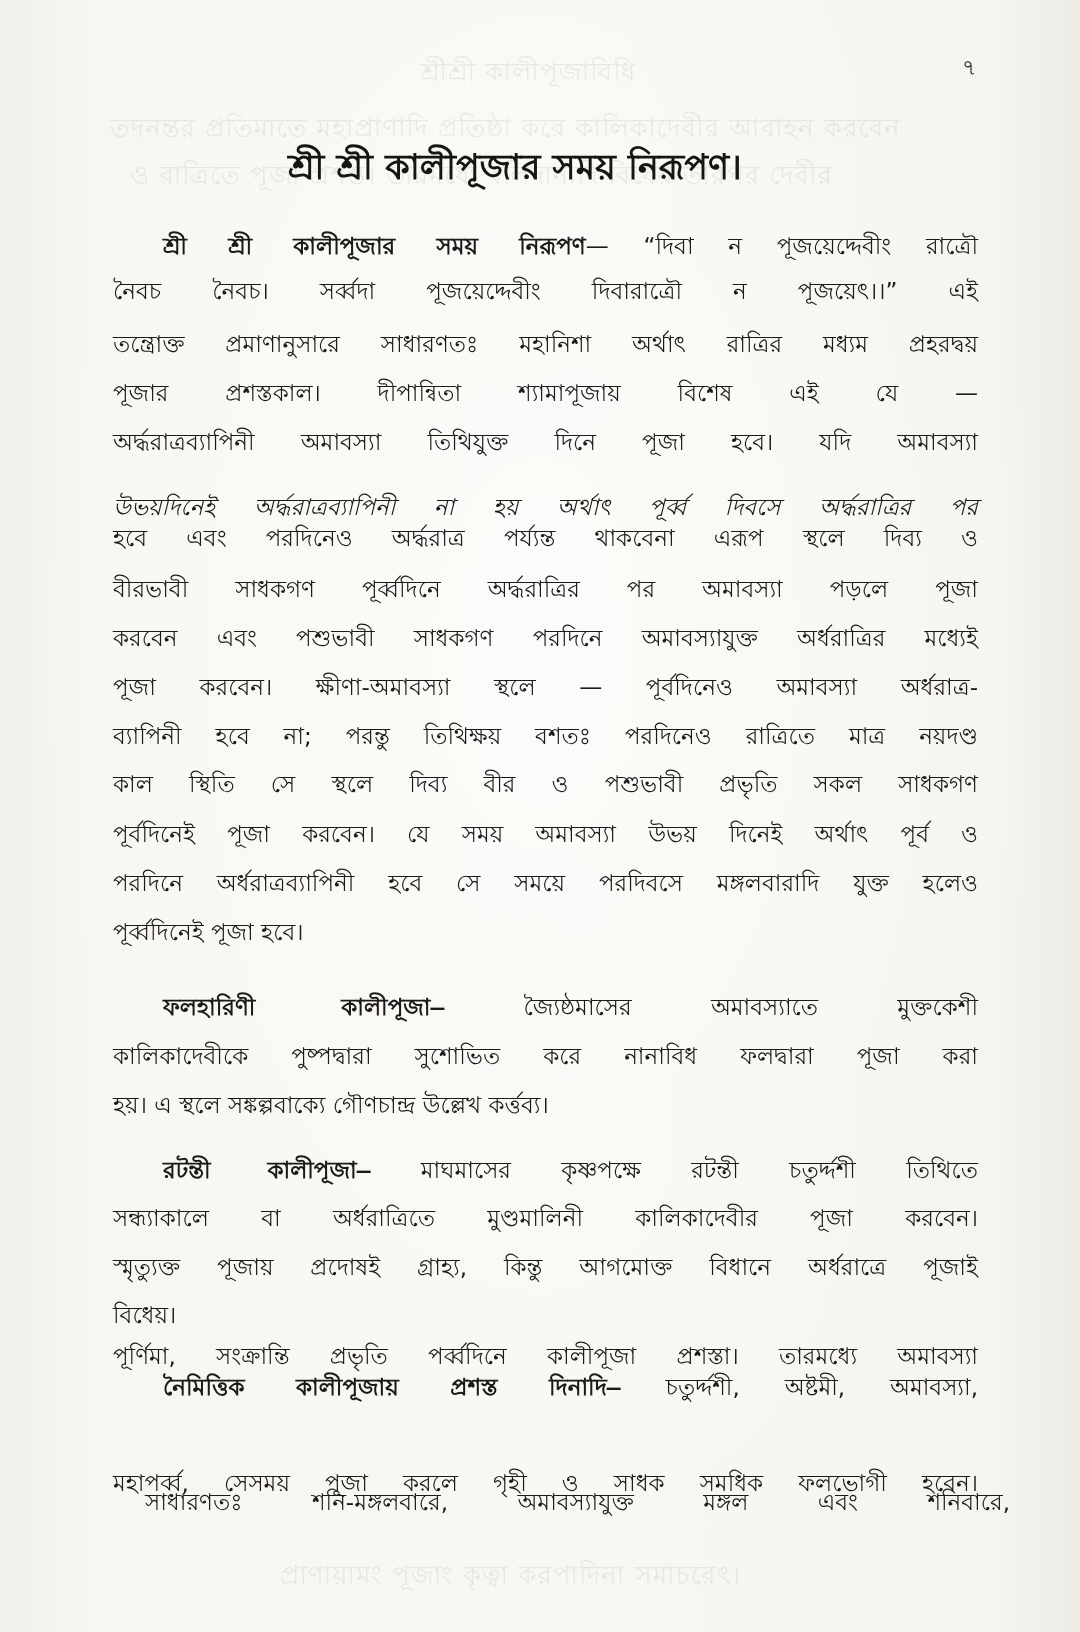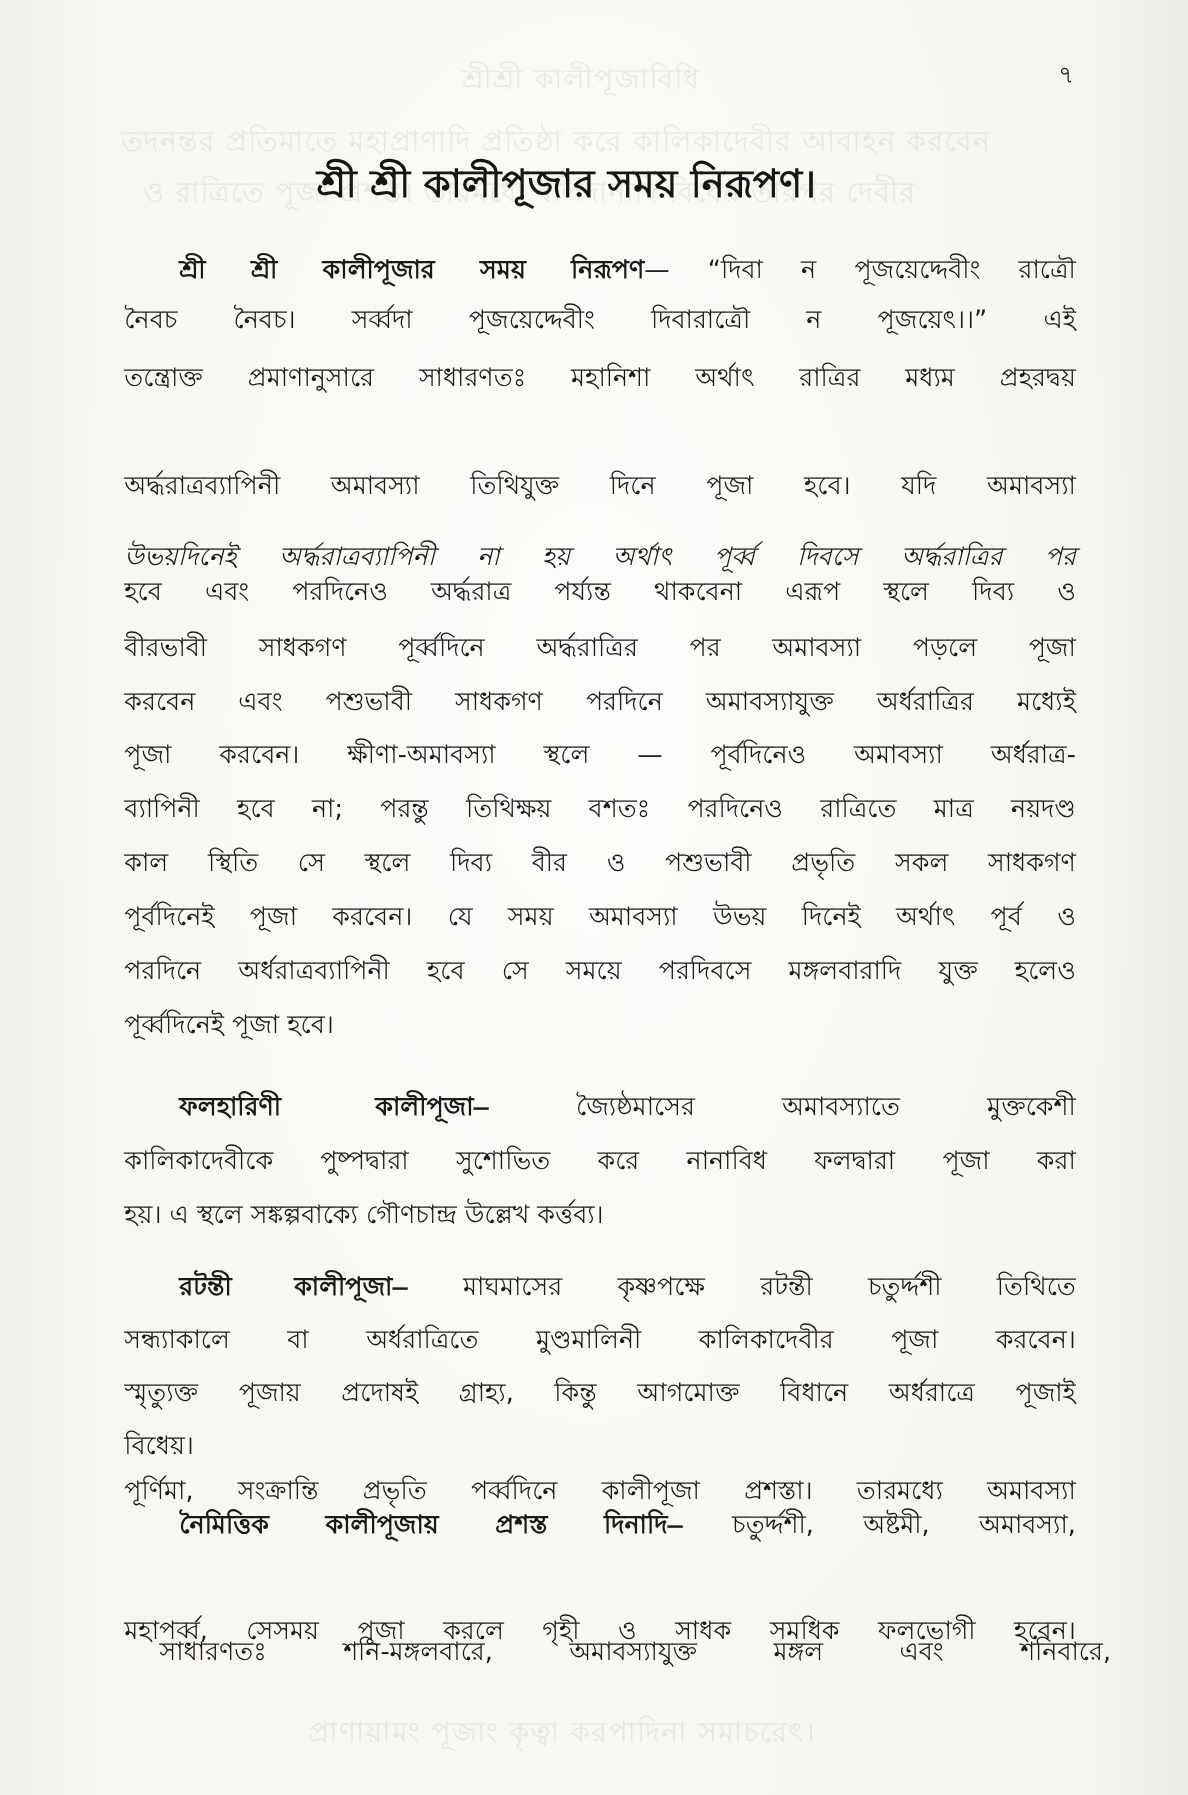--- a/index.html
+++ b/index.html
@@ -82,20 +82,21 @@
   <div class="show-through" style="left:130px; top:155px;">ও রাত্রিতে পূজা প্রশস্ত। তারমধ্যে বলিদানাদি বিধেয় তারপর দেবীর</div>
   <div class="show-through" style="left:280px; top:1555px;">প্রাণায়ামং পূজাং কৃত্বা করপাদিনা সমাচরেৎ।</div>
 
   <div class="page-number">৭</div>
 
   <div class="title">শ্রী শ্রী কালীপূজার সময় নিরূপণ।</div>
 
   <div class="line indent" style="top:222px;"><span class="lead">শ্রী শ্রী কালীপূজার সময় নিরূপণ</span><span>— “দিবা ন পূজয়েদ্দেবীং রাত্রৌ</span></div>
   <div class="line" style="top:267px;">নৈবচ নৈবচ। সর্ব্বদা পূজয়েদ্দেবীং দিবারাত্রৌ ন পূজয়েৎ।।” এই</div>
   <div class="line" style="top:320px;">তন্ত্রোক্ত প্রমাণানুসারে সাধারণতঃ মহানিশা অর্থাৎ রাত্রির মধ্যম প্রহরদ্বয়</div>
+  <div class="line" style="top:369px;">পূজার প্রশস্তকাল। দীপান্বিতা শ্যামাপূজায় বিশেষ এই যে —</div>
   <div class="line" style="top:418px;">অর্দ্ধরাত্রব্যাপিনী অমাবস্যা তিথিযুক্ত দিনে পূজা হবে। যদি অমাবস্যা</div>
   <div class="line" style="top:483px;font-style:italic;">উভয়দিনেই অর্দ্ধরাত্রব্যাপিনী না হয় অর্থাৎ পূর্ব্ব দিবসে অর্দ্ধরাত্রির পর</div>
   <div class="line" style="top:514px;">হবে এবং পরদিনেও অর্দ্ধরাত্র পর্য্যন্ত থাকবেনা এরূপ স্থলে দিব্য ও</div>
   <div class="line" style="top:565px;">বীরভাবী সাধকগণ পূর্ব্বদিনে অর্দ্ধরাত্রির পর অমাবস্যা পড়লে পূজা</div>
   <div class="line" style="top:614px;">করবেন এবং পশুভাবী সাধকগণ পরদিনে অমাবস্যাযুক্ত অর্ধরাত্রির মধ্যেই</div>
   <div class="line" style="top:663px;">পূজা করবেন। ক্ষীণা-অমাবস্যা স্থলে — পূর্বদিনেও অমাবস্যা অর্ধরাত্র-</div>
   <div class="line" style="top:712px;">ব্যাপিনী হবে না; পরন্তু তিথিক্ষয় বশতঃ পরদিনেও রাত্রিতে মাত্র নয়দণ্ড</div>
   <div class="line" style="top:761px;font-family:Liberation Serif, serif;">কাল স্থিতি সে স্থলে দিব্য বীর ও পশুভাবী প্রভৃতি সকল সাধকগণ</div>
   <div class="line" style="top:810px;">পূর্বদিনেই পূজা করবেন। যে সময় অমাবস্যা উভয় দিনেই অর্থাৎ পূর্ব ও</div>
   <div class="line last" style="top:908px;">পূর্ব্বদিনেই পূজা হবে।</div>

